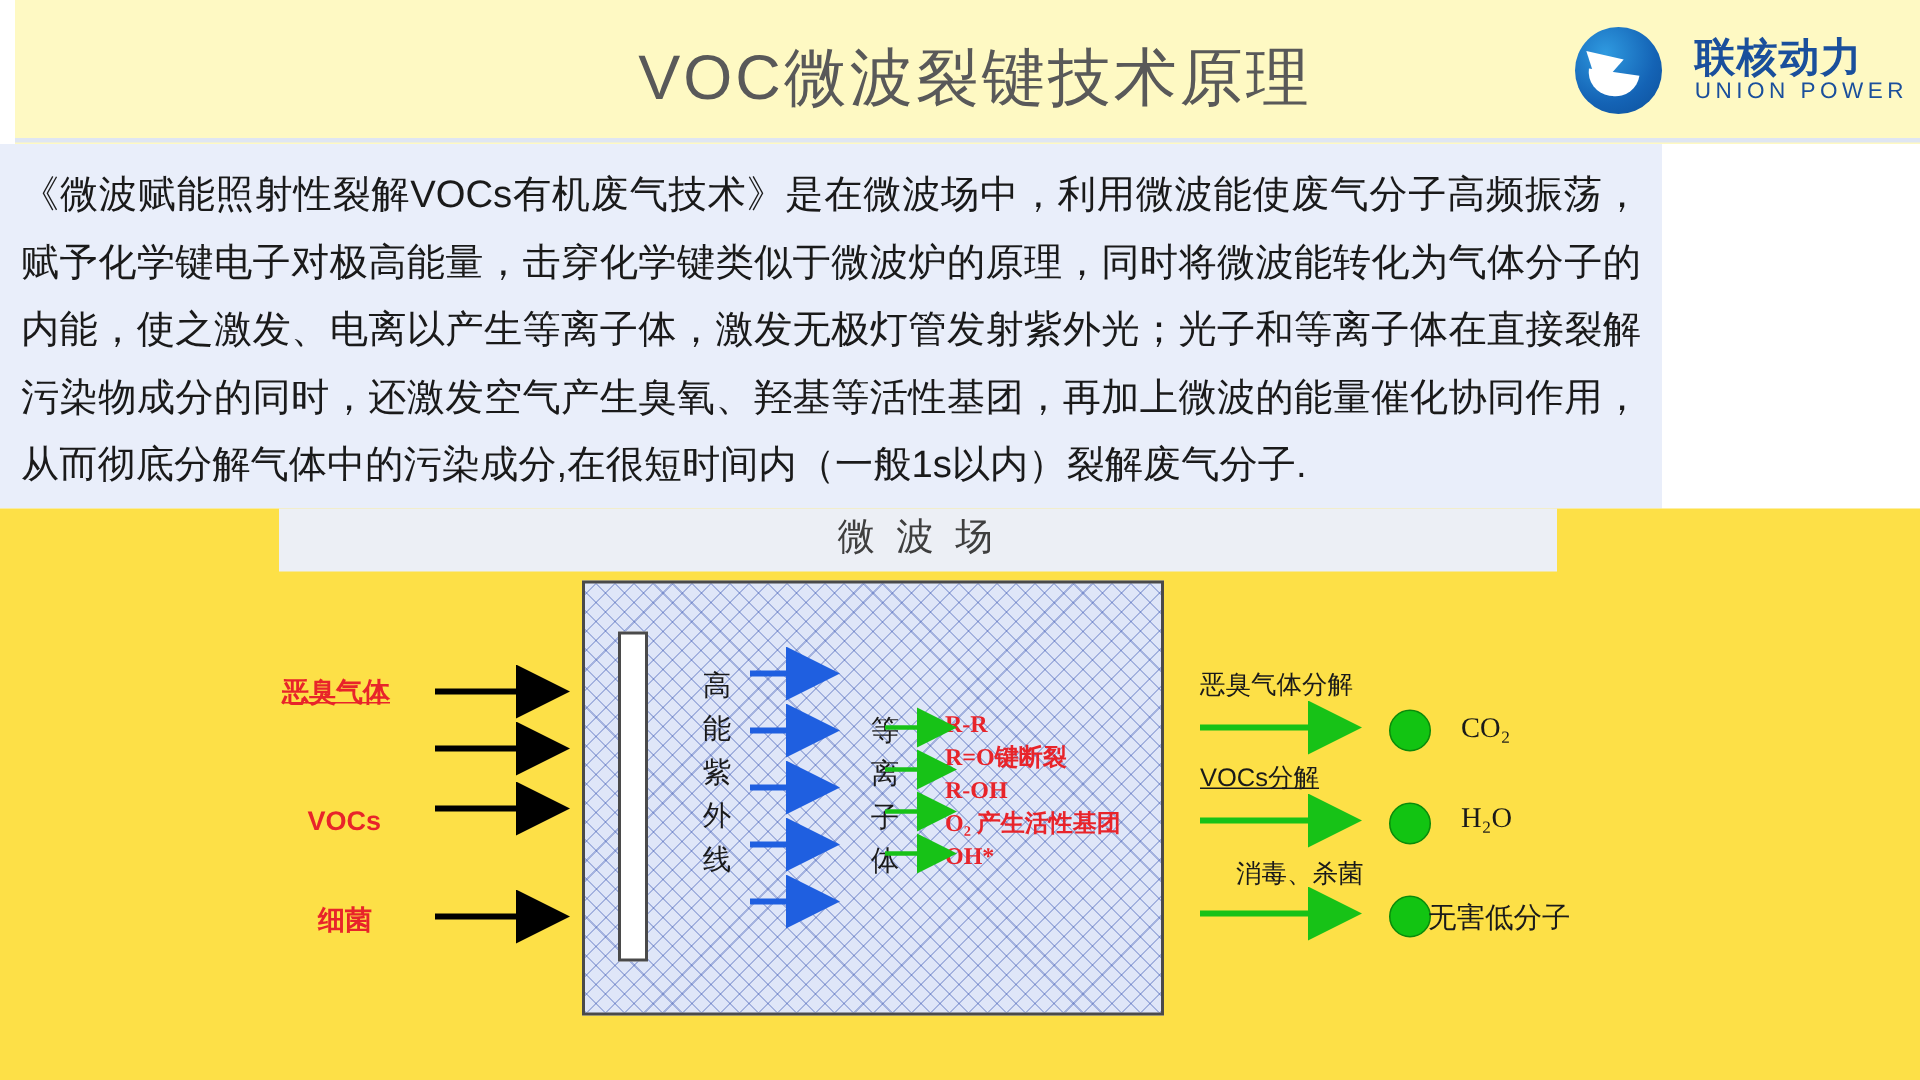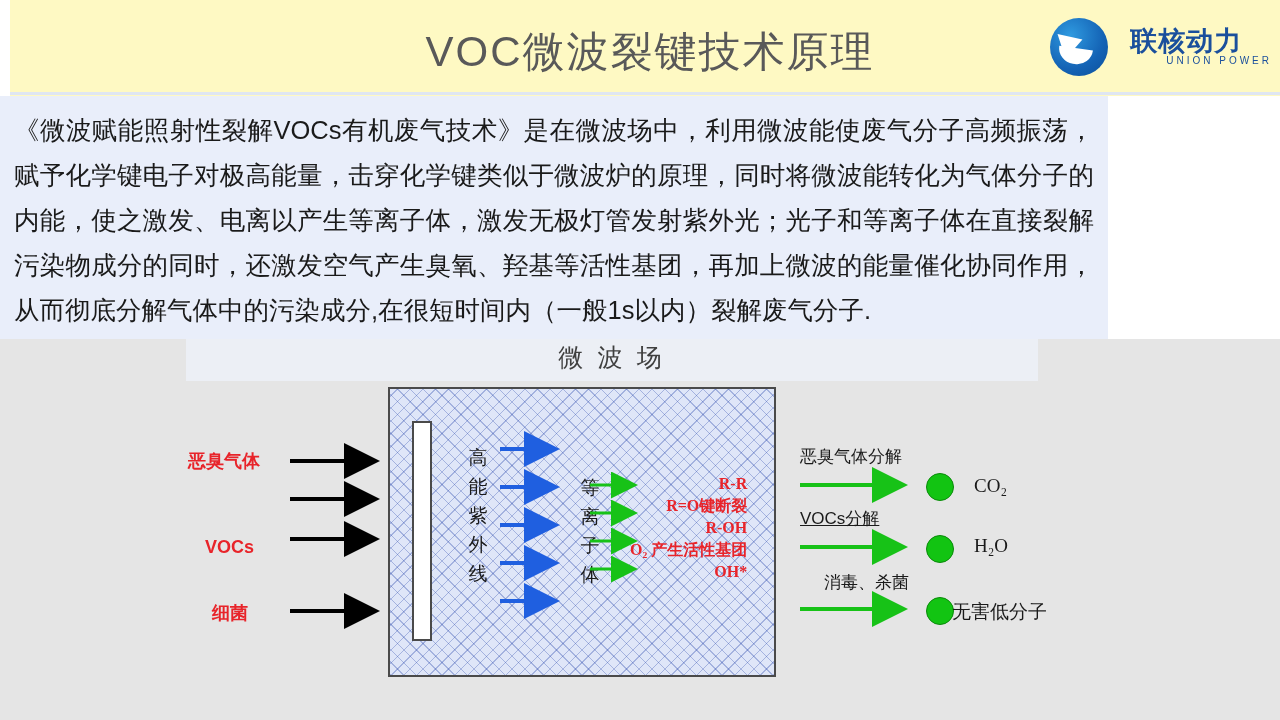--- a/index.html
+++ b/index.html
@@ -54,21 +54,21 @@
     position:absolute;left:8px;top:30px;width:34px;height:16px;
     background:#ffffff;
     border-radius:0 0 16px 16px;
     transform:rotate(8deg);
   }
   .logo-text{display:flex;flex-direction:column;justify-content:center;}
   .logo-cn{
     font-size:27px;font-weight:bold;color:#1a4f9c;line-height:1.05;letter-spacing:1px;
   }
   .logo-en{
-    font-size:10px;color:#1a4f9c;letter-spacing:3px;line-height:1.2;margin-left:36px;
+    font-size:15px;color:#1a4f9c;letter-spacing:3px;line-height:1.2;
   }
 
   
   .desc{
     position:absolute;left:0;top:96px;width:1108px;height:243px;
     background:#e9eefa;
     box-sizing:border-box;
     padding:12px 14px 0 14px;
   }
   .desc p{
@@ -76,21 +76,21 @@
     font-size:25.5px;
     line-height:45px;
     color:#1a1a1a;
     text-align:justify;
     font-family:"Liberation Sans","DejaVu Sans",sans-serif;
   }
 
   
   .diagram{
     position:absolute;left:0;top:339px;width:1280px;height:381px;
-    background:#e5e5e5;
+    background:#fde047;
   }
   .diagram-band{
     position:absolute;left:186px;top:0px;width:852px;height:42px;
     background:#eceff5;
   }
   .field-label{
     position:absolute;left:186px;top:2px;width:852px;
     text-align:center;
     font-size:25px;color:#3f3f3f;letter-spacing:4px;
     font-family:"Liberation Serif","DejaVu Serif",serif;
@@ -120,31 +120,30 @@
   }
   .vcol.c1{left:76px;top:54px;}
   .vcol.c2{left:188px;top:84px;}
 
   
   .formulas{
     position:absolute;left:240px;top:84px;
     color:#e8242a;font-size:16px;line-height:22px;font-weight:bold;
     white-space:nowrap;
     font-family:"Liberation Serif","DejaVu Serif",serif;
-    text-align:right;
   }
   .formulas div{margin:0;}
 
   
   .inlet{
     position:absolute;
     color:#e8242a;font-size:18px;font-weight:bold;
     font-family:"Liberation Sans","DejaVu Sans",sans-serif;
   }
-  .inlet.i1{left:188px;top:110px;}
+  .inlet.i1{left:188px;top:110px;text-decoration:underline;}
   .inlet.i2{left:205px;top:186px;margin-top:12px;}
   .inlet.i3{left:212px;top:262px;}
 
   
   .outlet{
     position:absolute;
     color:#1a1a1a;font-size:17px;
     font-family:"Liberation Sans","DejaVu Sans",sans-serif;
     white-space:nowrap;
   }

